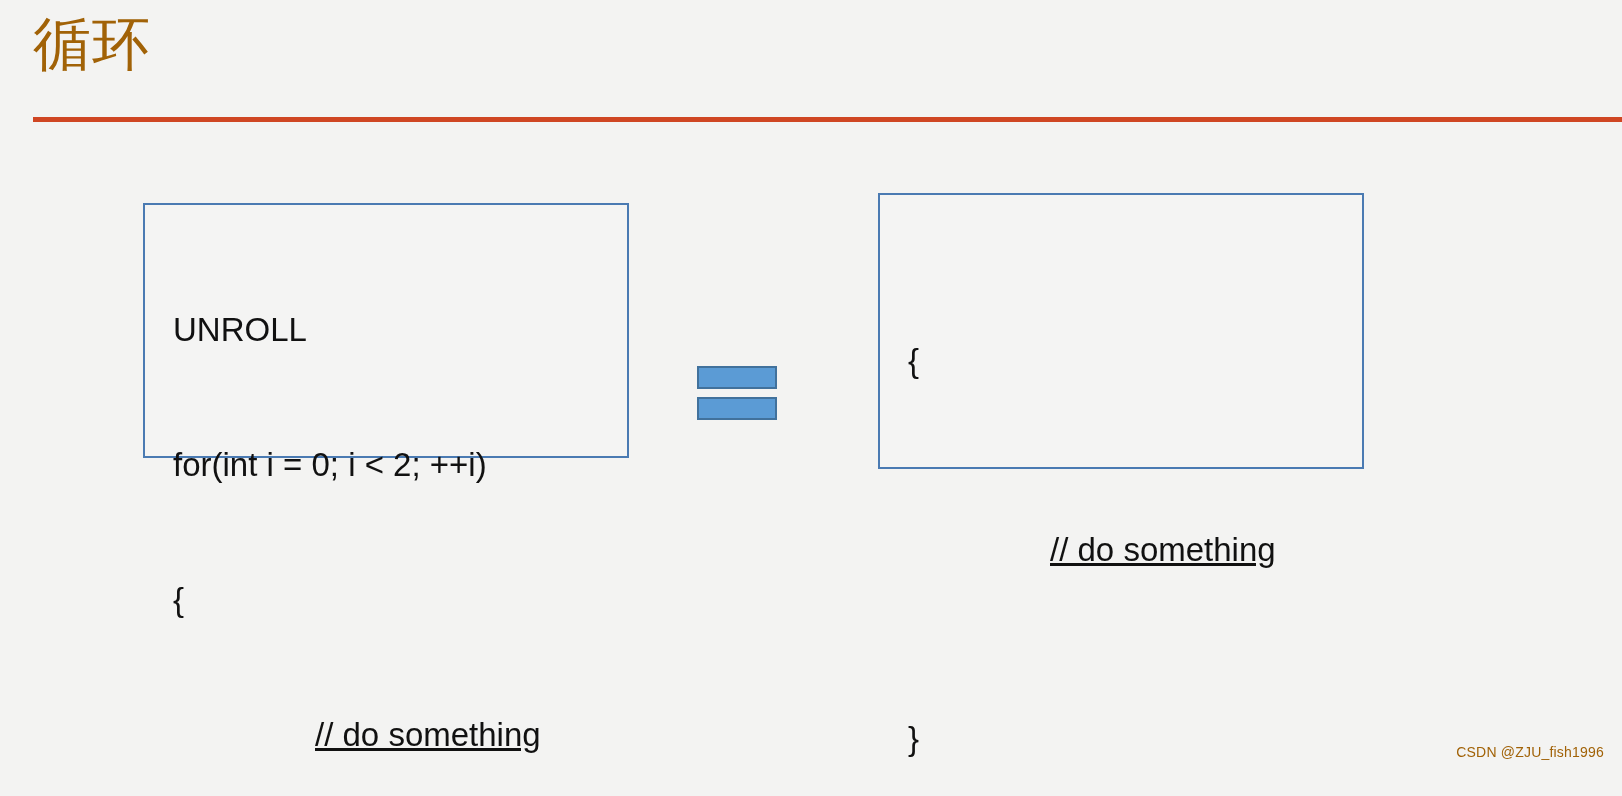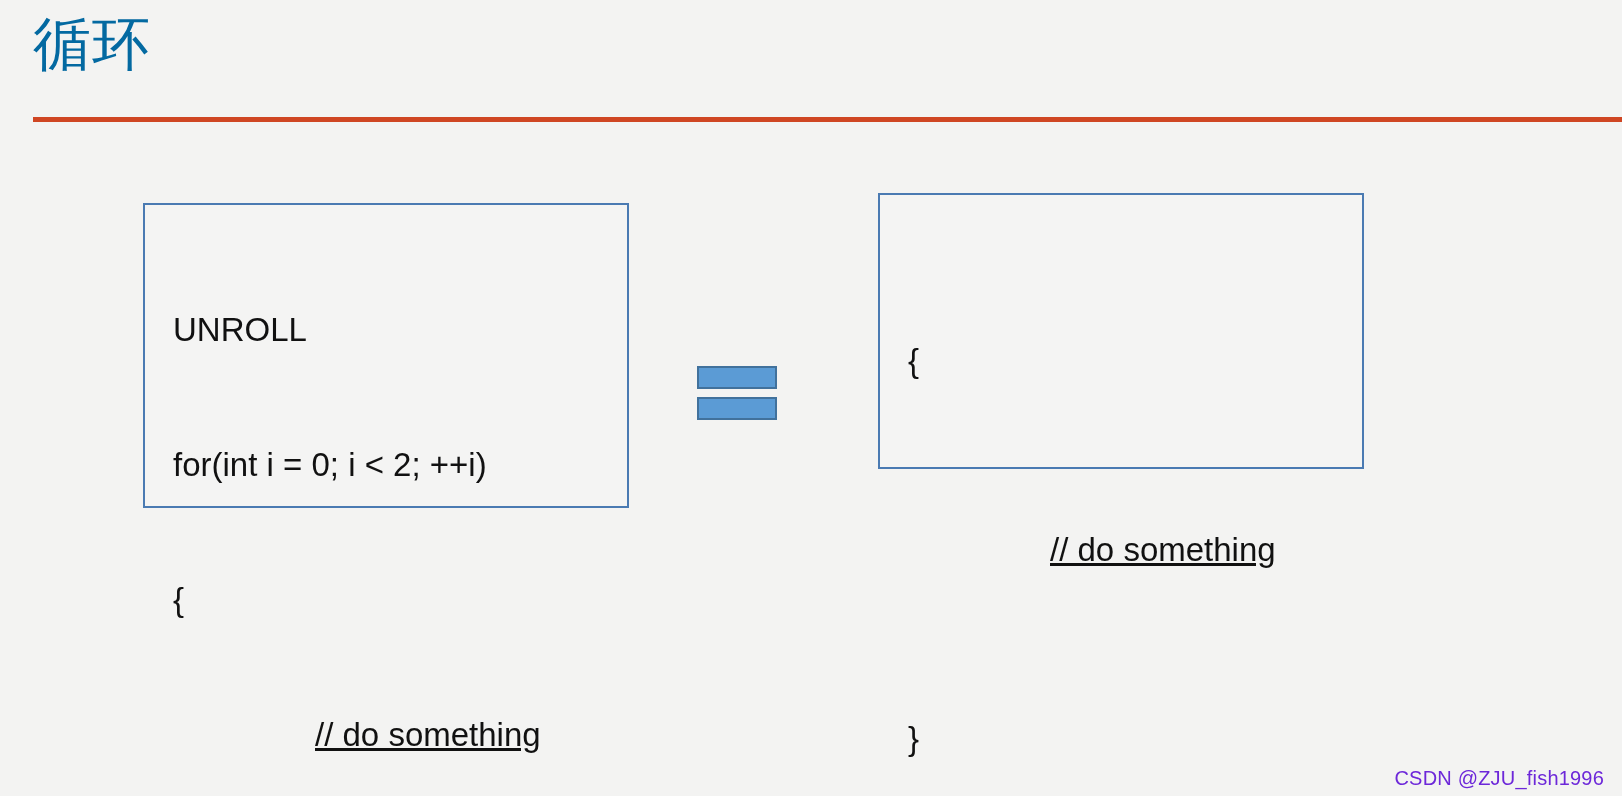--- a/index.html
+++ b/index.html
@@ -30,21 +30,21 @@
     top: 14px;
     width: 1589px;
     height: 108px;
   }
   #page-title {
     position: absolute;
     left: 0px;
     top: 0px;
     font-size: 58px;
     line-height: 1.05;
-    color: #0369a1;
+    color: #a16207;
     font-weight: 400;
     letter-spacing: 1px;
     white-space: nowrap;
   }
   #title-rule {
     position: absolute;
     left: 0px;
     top: 103px;
     width: 1589px;
     height: 5px;
@@ -55,21 +55,21 @@
   .code-box {
     position: absolute;
     background: #f4f4f3;
     border: 2px solid #4a7ab2;
     box-sizing: border-box;
   }
   #code-box-left {
     left: 143px;
     top: 203px;
     width: 486px;
-    height: 305px;
+    height: 255px;
   }
   #code-box-right {
     left: 878px;
     top: 193px;
     width: 486px;
     height: 276px;
   }
   .code-text {
     position: absolute;
     left: 28px;
@@ -116,23 +116,23 @@
     border: 2px solid #41719c;
     box-sizing: border-box;
   }
   #equals-bar-top { top: 0px; }
   #equals-bar-bottom { top: 31px; }
 
   
   #watermark {
     position: absolute;
     right: 18px;
-    bottom: 6px;
-    font-size: 20px;
-    color: #6d28d9;
+    bottom: 36px;
+    font-size: 14px;
+    color: #a16207;
     letter-spacing: 0.2px;
     white-space: nowrap;
   }
 </style>
 </head>
 <body>
 
 <div id="slide">
 
   <div id="title-block">

